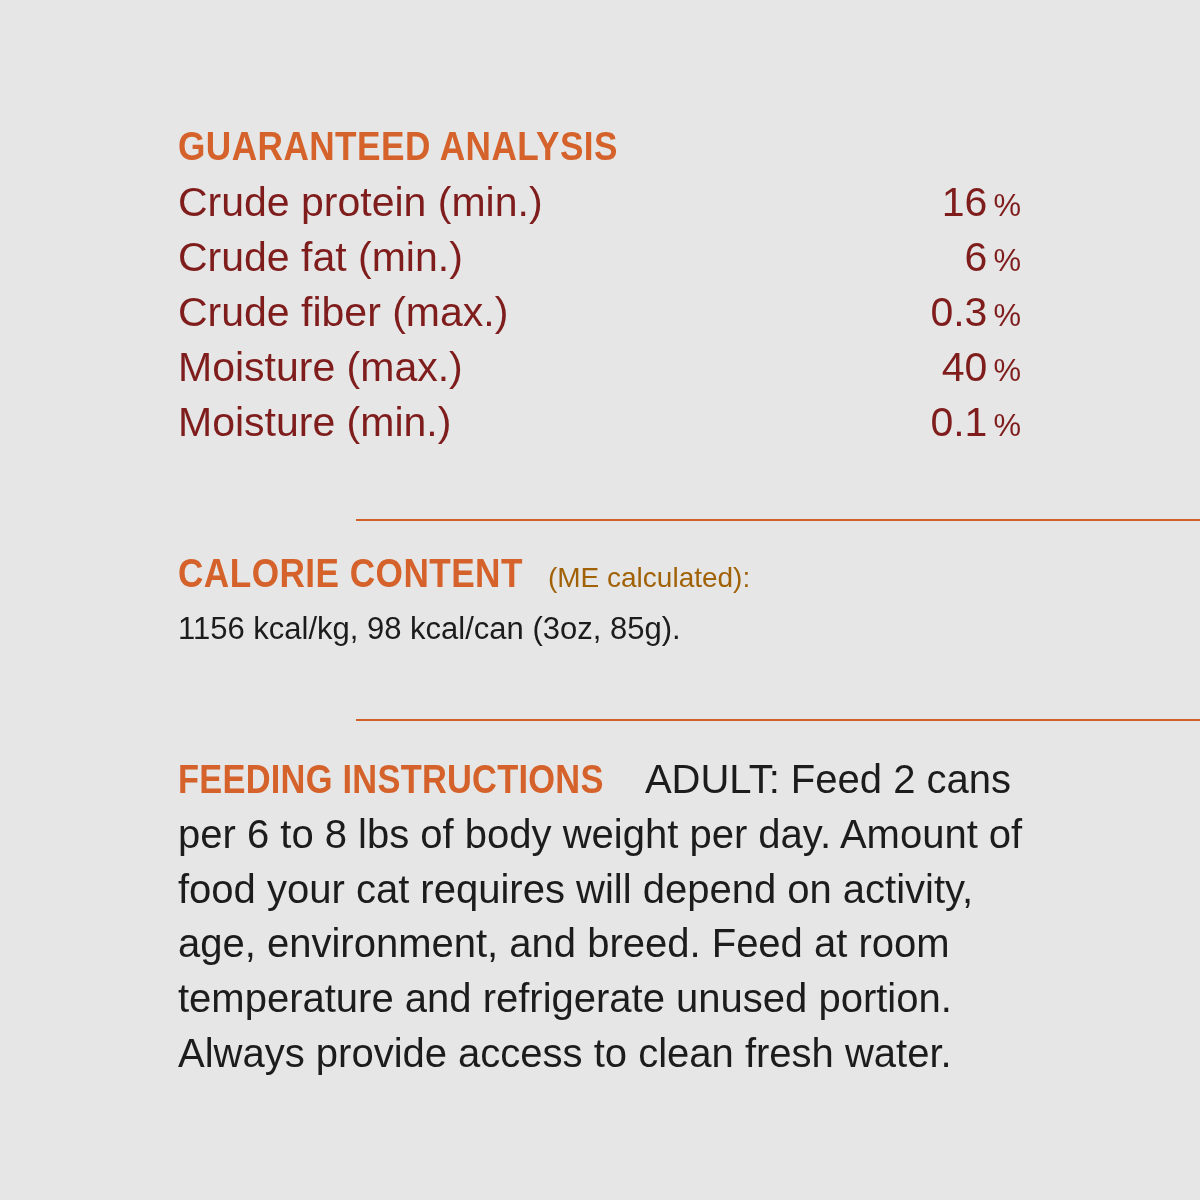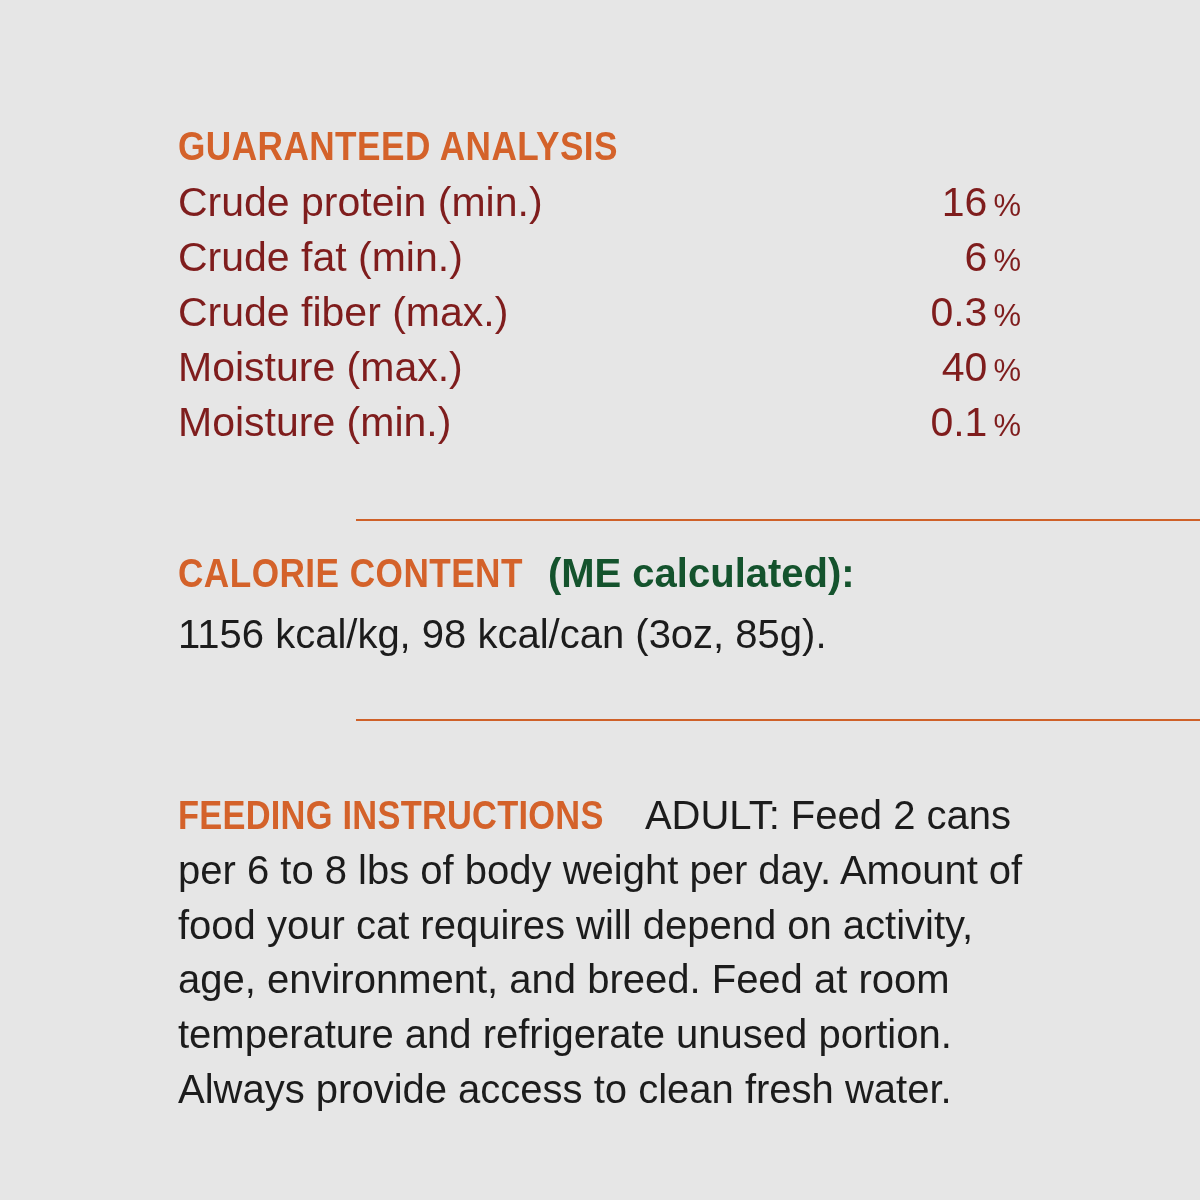--- a/index.html
+++ b/index.html
@@ -82,40 +82,38 @@
     font-weight: bold;
     font-size: 40px;
     letter-spacing: 0.5px;
     display: inline-block;
     transform: scaleX(0.88);
     transform-origin: left center;
     margin-right: -22px;
     white-space: nowrap;
   }
   #calorie-block .body {
-    font-size: 40px;
-    color: #14532d;
-    font-weight: bold;
+    font-size: 28px;
+    color: #a16207;
   }
   #calorie-block .line2 {
-    font-size: 40px;
+    font-size: 31px;
     color: #1c1c1c;
     margin-top: 16px;
     line-height: 1.1;
   }
 
   
   #feeding-block {
     position: absolute;
     top: 752px;
     width: 860px;
     font-size: 40px;
     color: #1c1c1c;
     line-height: 1.37;
-    margin-top: 36px;
   }
   #feeding-block .inline-heading {
     color: #d4622a;
     font-weight: bold;
     font-size: 40px;
     letter-spacing: 0.3px;
     display: inline-block;
     transform: scaleX(0.86);
     transform-origin: left center;
     margin-right: -28px;

